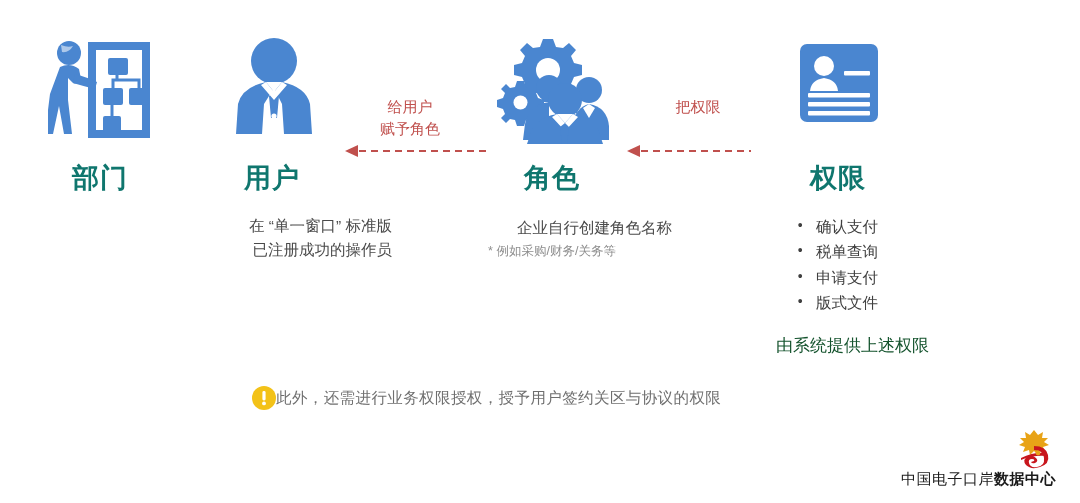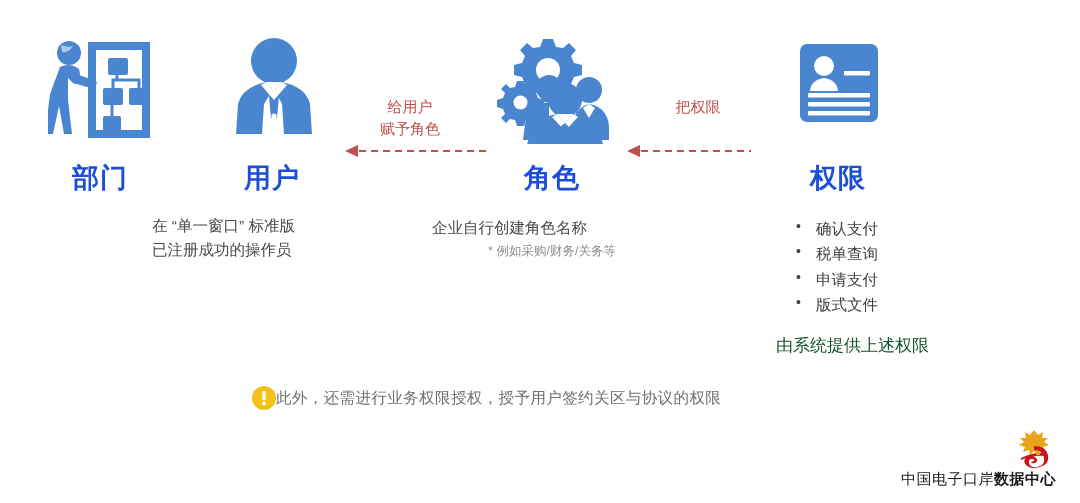--- a/index.html
+++ b/index.html
@@ -19,31 +19,31 @@
     position: relative;
     width: 1080px;
     height: 503px;
   }
   .abs { position: absolute; }
 
   
   .col-heading {
     font-size: 27px;
     font-weight: bold;
-    color: #1d4ed8;
+    color: #0f766e;
     text-align: center;
     letter-spacing: 1px;
     white-space: nowrap;
   }
 
   
   .col-desc {
     font-size: 15.5px;
     color: #4a4a4a;
-    text-align: left;
+    text-align: right;
     line-height: 1.55;
     white-space: nowrap;
   }
   .col-note {
     font-size: 12.5px;
     color: #8d8d8d;
     text-align: center;
     line-height: 1.5;
     white-space: nowrap;
   }
@@ -217,21 +217,21 @@
       <circle cx="24" cy="22" r="10" fill="#ffffff"></circle>
       <path d="M24 34 q-13 2 -14 13 h28 q-1 -11 -14 -13 z" fill="#ffffff"></path>
       <rect x="44" y="27" width="26" height="4.5" rx="1" fill="#ffffff"></rect>
       <rect x="8" y="49" width="62" height="4.5" rx="1" fill="#ffffff"></rect>
       <rect x="8" y="58" width="62" height="4.5" rx="1" fill="#ffffff"></rect>
       <rect x="8" y="67" width="62" height="4.5" rx="1" fill="#ffffff"></rect>
     </svg>
   </div>
   <div class="abs col-heading" style="left:738px; top:160px; width:200px;">权限</div>
 
-  <ul class="abs perm-list" style="left:790px; top:216px; width:200px;">
+  <ul class="abs perm-list" style="left:790px; top:216px; width:200px;font-family:Liberation Mono, monospace;">
     <li>确认支付</li>
     <li>税单查询</li>
     <li>申请支付</li>
     <li>版式文件</li>
   </ul>
   <div class="abs perm-footer" style="left:776px; top:332px;">由系统提供上述权限</div>
 
   <div class="abs note-row" style="left:252px; top:386px;">
     <span class="icon-wrap">
       <svg width="24" height="24" viewBox="0 0 24 24" xmlns="http://www.w3.org/2000/svg">

